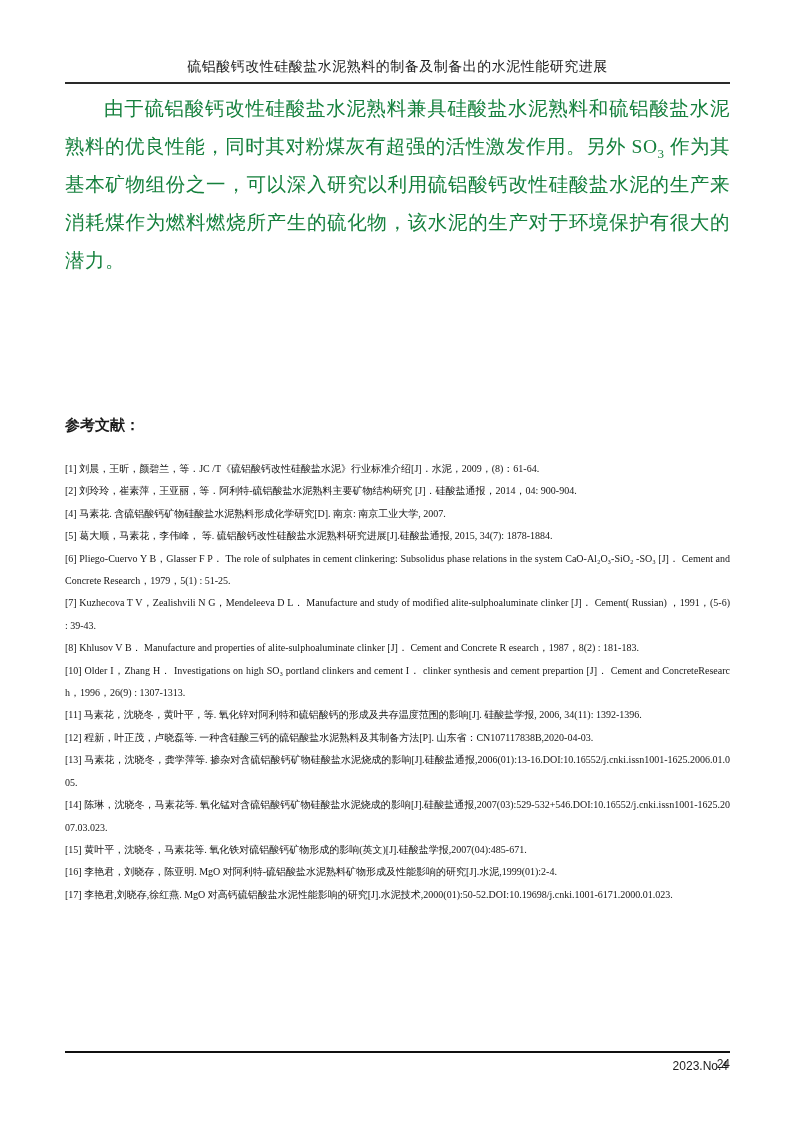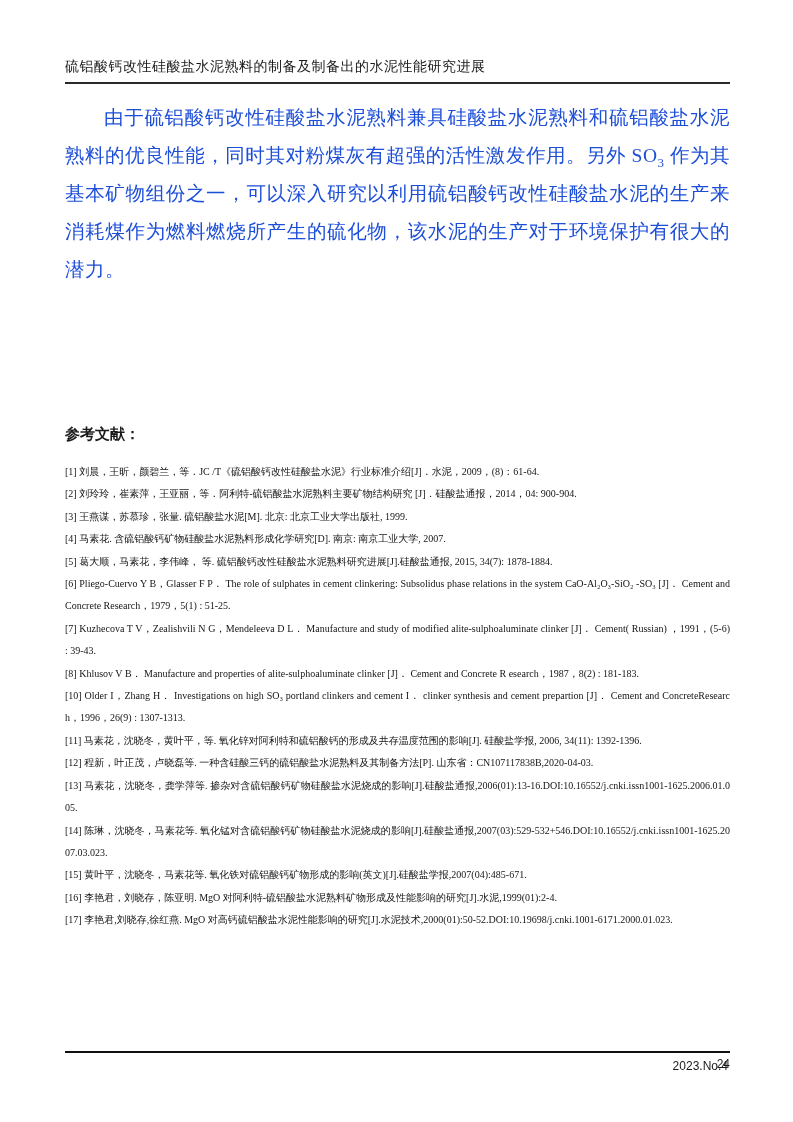--- a/index.html
+++ b/index.html
@@ -12,49 +12,49 @@
     color: #1a1a1a;
     overflow: hidden;
   }
   .page {
     position: absolute;
     inset: 0;
     padding: 58px 63px 0 65px;
   }
   
   .running-head {
-    text-align: left;
+    text-align: center;
     font-size: 14px;
     letter-spacing: 0.5px;
     padding-bottom: 6px;
     border-bottom: 2px solid #2a2a2a;
   }
   
   .lead-paragraph {
-    margin-top: 15px;
+    margin-top: 6px;
     font-size: 19.5px;
     line-height: 38px;
     text-align: justify;
     text-justify: inter-ideograph;
     text-indent: 2em;
     letter-spacing: 0.5px;
-    color: #1d4ed8;
+    color: #15803d;
   }
   .lead-paragraph sub {
     font-size: 13px;
     line-height: 0;
   }
   
   .references {
     margin-top: 136px;
   }
   .references-heading {
     font-weight: bold;
     font-size: 15px;
-    margin-bottom: 17px;
+    margin-bottom: 23px;
   }
   .reference-item {
     font-size: 10px;
     line-height: 22.4px;
     text-align: justify;
     text-justify: inter-ideograph;
     color: #141414;
     word-break: break-all;
   }
   
@@ -86,21 +86,20 @@
 <div class="page">
 
   <div class="running-head">硫铝酸钙改性硅酸盐水泥熟料的制备及制备出的水泥性能研究进展</div>
 
   <p class="lead-paragraph"><span>由于硫铝酸钙改性硅酸盐水泥熟料兼具硅酸盐水泥熟料和硫铝酸盐水泥熟料的优良性能，同时其对粉煤灰有超强的活性激发作用。另外 SO</span><sub>3</sub><span> 作为其基本矿物组份之一，可以深入研究以利用硫铝酸钙改性硅酸盐水泥的生产来消耗煤作为燃料燃烧所产生的硫化物，该水泥的生产对于环境保护有很大的潜力。</span></p>
 
   <div class="references">
     <div class="references-heading">参考文献：</div>
     <p class="reference-item">[1] 刘晨，王昕，颜碧兰，等．JC /T《硫铝酸钙改性硅酸盐水泥》行业标准介绍[J]．水泥，2009，(8)：61-64.</p>
     <p class="reference-item">[2] 刘玲玲，崔素萍，王亚丽，等．阿利特-硫铝酸盐水泥熟料主要矿物结构研究 [J]．硅酸盐通报，2014，04: 900-904.</p>
-    <p class="reference-item">[3] 王燕谋，苏慕珍，张量. 硫铝酸盐水泥[M]. 北京: 北京工业大学出版社, 1999.</p>
     <p class="reference-item">[4] 马素花. 含硫铝酸钙矿物硅酸盐水泥熟料形成化学研究[D]. 南京: 南京工业大学, 2007.</p>
     <p class="reference-item">[5] 葛大顺，马素花，李伟峰， 等. 硫铝酸钙改性硅酸盐水泥熟料研究进展[J].硅酸盐通报, 2015, 34(7): 1878-1884.</p>
     <p class="reference-item">[6] Pliego-Cuervo Y B，Glasser F P．  The role of sulphates in cement clinkering: Subsolidus phase relations in the system CaO-Al₂O₃-SiO₂ -SO₃ [J]．  Cement and Concrete  Research，1979，5(1) : 51-25.</p>
     <p class="reference-item">[7] Kuzhecova T V，Zealishvili N G，Mendeleeva D L．  Manufacture and study of modified alite-sulphoaluminate clinker [J]．  Cement( Russian) ，1991，(5-6) : 39-43.</p>
     <p class="reference-item">[8] Khlusov V B．  Manufacture and properties of alite-sulphoaluminate clinker [J]．  Cement and Concrete  R esearch，1987，8(2) : 181-183.</p>
     <p class="reference-item">[10] Older I，Zhang H．  Investigations on high SO₃ portland clinkers and cement I．  clinker synthesis and cement prepartion [J]．  Cement and ConcreteResearch，1996，26(9) : 1307-1313.</p>
     <p class="reference-item">[11] 马素花，沈晓冬，黄叶平，等. 氧化锌对阿利特和硫铝酸钙的形成及共存温度范围的影响[J]. 硅酸盐学报, 2006, 34(11): 1392-1396.</p>
     <p class="reference-item">[12] 程新，叶正茂，卢晓磊等. 一种含硅酸三钙的硫铝酸盐水泥熟料及其制备方法[P]. 山东省：CN107117838B,2020-04-03.</p>
     <p class="reference-item">[13] 马素花，沈晓冬，龚学萍等. 掺杂对含硫铝酸钙矿物硅酸盐水泥烧成的影响[J].硅酸盐通报,2006(01):13-16.DOI:10.16552/j.cnki.issn1001-1625.2006.01.005.</p>
     <p class="reference-item">[14] 陈琳，沈晓冬，马素花等. 氧化锰对含硫铝酸钙矿物硅酸盐水泥烧成的影响[J].硅酸盐通报,2007(03):529-532+546.DOI:10.16552/j.cnki.issn1001-1625.2007.03.023.</p>

